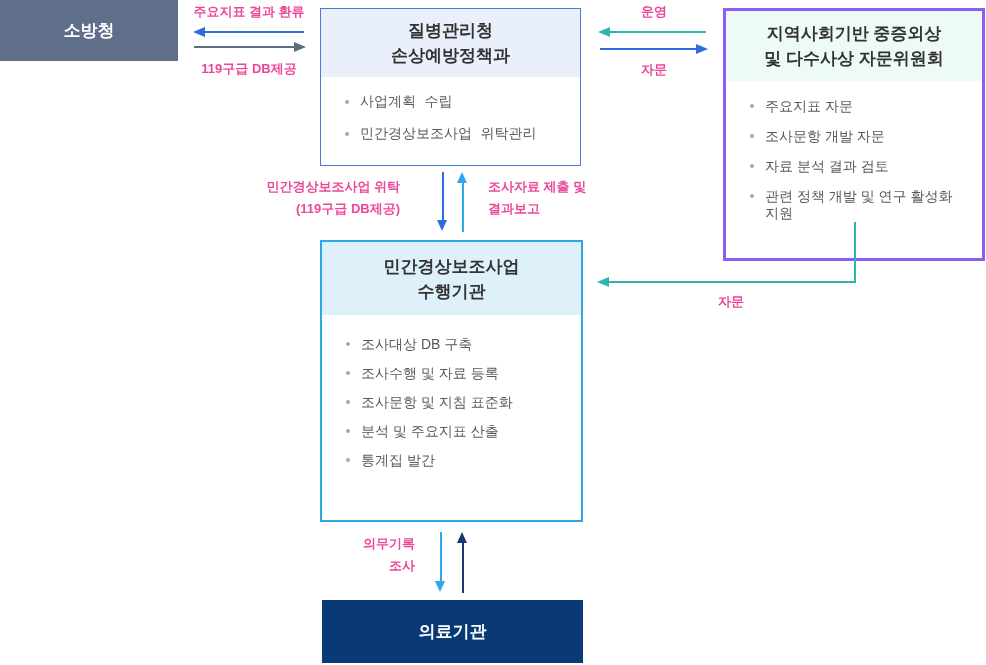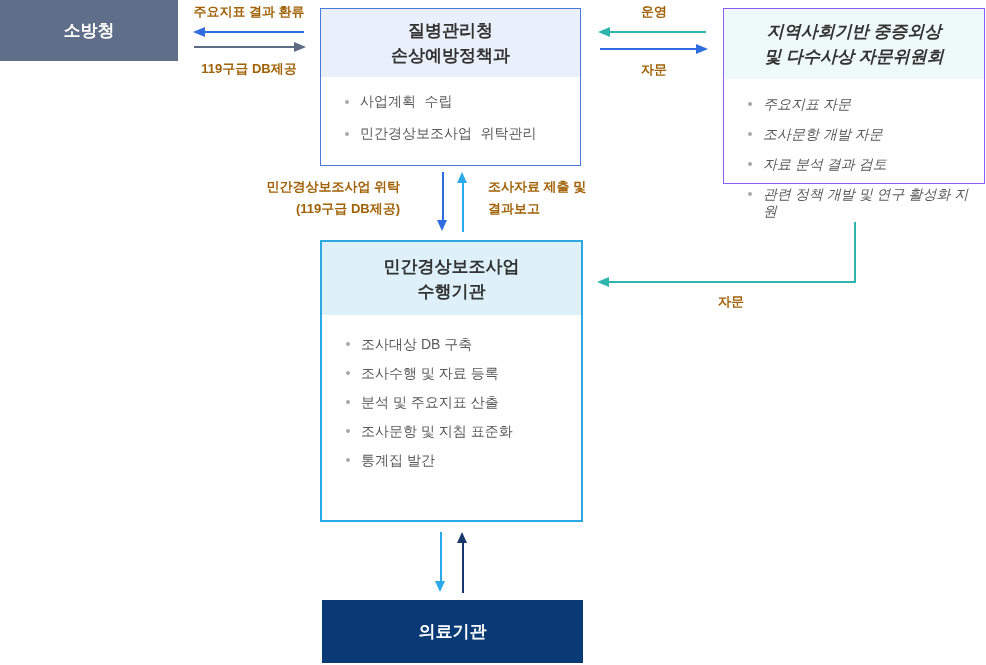--- a/index.html
+++ b/index.html
@@ -12,38 +12,38 @@
   .box-header { display:flex; align-items:center; justify-content:center; text-align:center; }
   .box-title { font-size:17px; font-weight:bold; color:#333333; line-height:25px; white-space:pre-line; }
   .solid-box { display:flex; align-items:center; justify-content:center; }
   .solid-box .box-title { color:#ffffff; }
 
   .fire-box { left:0; top:8; width:178px; height:61px; background:#5f6e89; }
 
   .kdca-box { left:320px; top:8px; width:261px; height:158px; border:1px solid #4a7ad9; }
   .kdca-box .box-header { height:68px; background:#e9f0fc; }
 
-  .committee-box { left:723px; top:8px; width:262px; height:176px; border:1px solid #8b5cf6;font-style:italic; }
+  .committee-box { left:723px; top:8px; width:262px; height:253px; border:3px solid #8b5cf6; }
   .committee-box .box-header { height:70px; background:#eefaf7; }
 
   .agency-box { left:320px; top:240px; width:263px; height:282px; border:2px solid #2ba9e2; }
   .agency-box .box-header { height:73px; background:#def1fa; }
 
   .medical-box { left:322px; top:600px; width:261px; height:63px; background:#0a3a75; }
 
   
   .bullets { display:flex; flex-direction:column; padding:17px 12px 0 24px; }
   .kdca-box .bullets { gap:15px;font-family:Liberation Mono, monospace; }
   .committee-box .bullets { gap:13px; }
   .agency-box .bullets { gap:12px; padding-top:21px; }
   .bullet-item { display:flex; align-items:flex-start; font-size:14px; color:#595959; line-height:17px; }
   .dot { flex:none; width:4px; height:4px; border-radius:50%; background:#a8a8a8; margin:6px 11px 0 0; }
 
   
-  .lbl { position:absolute; font-size:13px; font-weight:bold; color:#a16207; line-height:22px; white-space:pre-line; }
+  .lbl { position:absolute; font-size:13px; font-weight:bold; color:#ec4899; line-height:22px; white-space:pre-line; }
   .lbl.center { text-align:center; }
   .lbl.right { text-align:right; }
 
   
   .hline { position:absolute; height:2px; }
   .vline { position:absolute; width:2px; }
   .tri { position:absolute; width:0; height:0; }
   .tri.t-left  { border-top:5px solid transparent; border-bottom:5px solid transparent; }
   .tri.t-right { border-top:5px solid transparent; border-bottom:5px solid transparent; }
   .tri.t-up    { border-left:5px solid transparent; border-right:5px solid transparent; }
@@ -144,38 +144,40 @@
       <div class="bullet-item">
           <span class="dot"></span>
           <span>조사대상 DB 구축</span>
         </div>
       <div class="bullet-item">
           <span class="dot"></span>
           <span>조사수행 및 자료 등록</span>
         </div>
       <div class="bullet-item">
           <span class="dot"></span>
-          <span>분석 및 주요지표 산출</span>
+          <span>조사문항 및 지침 표준화</span>
         </div>
       <div class="bullet-item">
           <span class="dot"></span>
-          <span>조사문항 및 지침 표준화</span>
+          <span>분석 및 주요지표 산출</span>
         </div>
       <div class="bullet-item">
           <span class="dot"></span>
           <span>통계집 발간</span>
         </div>
     </div>
   </div>
 
   <div class="vline bg-teal" style="left:854px; top:222px; height:61px;"></div>
   <div class="hline bg-teal" style="left:609px; top:281px; width:247px;"></div>
   <div class="tri t-left teal" style="left:597px; top:277px;"></div>
   <div class="lbl center" style="left:681px; top:291px; width:100px;">자문</div>
 
+  <div class="lbl right" style="left:267px; top:533px; width:148px;">의무기록
+조사</div>
   <div class="vline bg-sky" style="left:440px; top:532px; height:49px;"></div>
   <div class="tri t-down sky" style="left:435px; top:581px;"></div>
   <div class="tri t-up navy" style="left:457px; top:532px;"></div>
   <div class="vline bg-navy" style="left:462px; top:543px; height:50px;"></div>
 
   <div class="box solid-box medical-box">
     <div class="box-title">의료기관</div>
   </div>
 
 </div>

